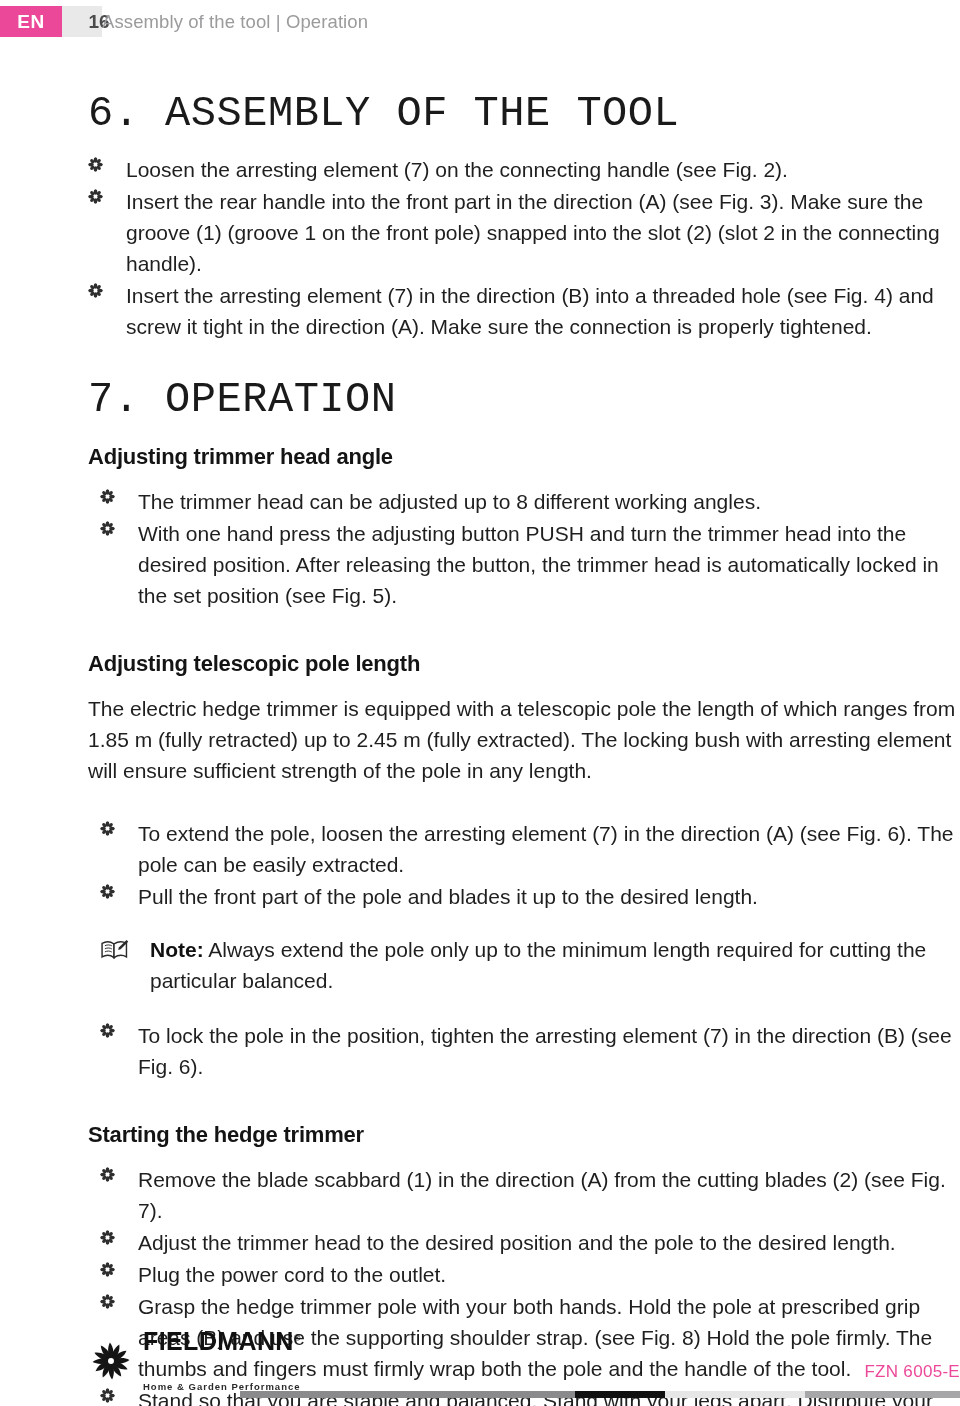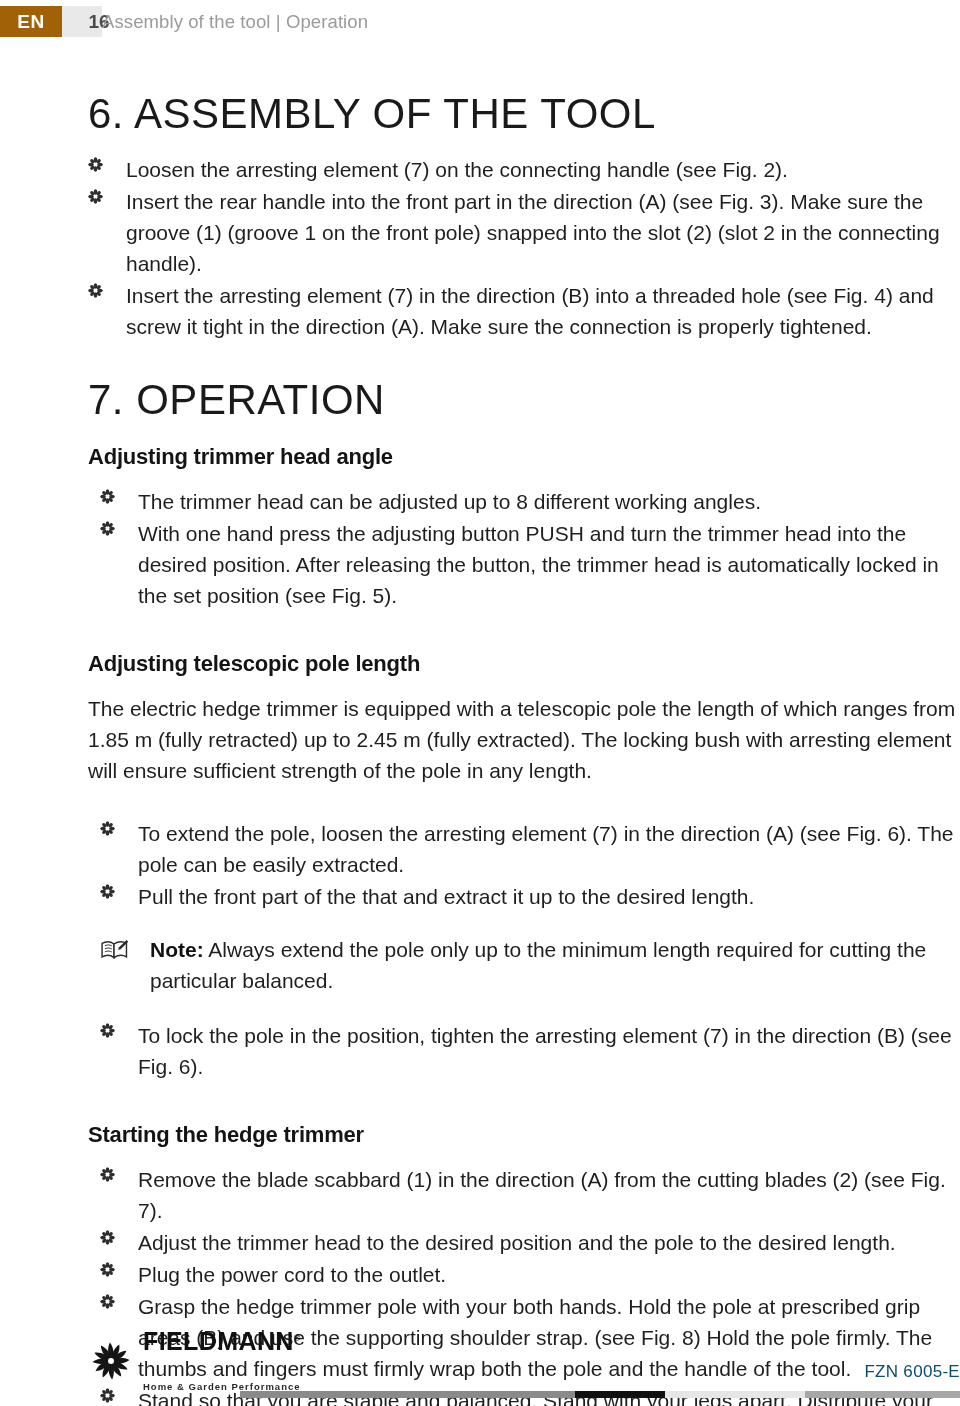--- a/index.html
+++ b/index.html
@@ -20,21 +20,21 @@
   
   .page-header {
     position: absolute;
     top: 6px; left: 0;
     height: 31px;
     width: 960px;
     display: flex;
     align-items: stretch;
   }
   .hdr-lang {
-    background: #a16207;
+    background: #ec4899;
     color: #ffffff;
     font-weight: bold;
     font-size: 19px;
     width: 62px;
     display: flex;
     align-items: center;
     justify-content: center;
     letter-spacing: 0.5px;
   }
   .hdr-page {
@@ -64,20 +64,21 @@
     width: 872px;
   }
 
   h1.section-title {
     font-size: 42px;
     font-weight: 400;
     letter-spacing: 0.5px;
     margin: 0 0 18px 0;
     line-height: 1.05;
     color: #1a1a1a;
+    font-family: Liberation Mono, monospace;
   }
   h1.section-title.second {
     margin-top: 36px;
     margin-bottom: 22px;
   }
   h2.sub-title {
     font-size: 22px;
     font-weight: bold;
     margin: 0 0 16px 0;
     letter-spacing: -0.2px;
@@ -174,21 +175,21 @@
     letter-spacing: 1.0px;
     color: #2a2a2a;
     margin-top: 3px;
     font-weight: bold;
   }
   .model-no {
     position: absolute;
     right: 0;
     bottom: 24px;
     font-size: 17px;
-    color: #0c4a6e;
+    color: #ec4899;
     letter-spacing: 0.3px;
   }
   .footer-bar {
     position: absolute;
     left: 240px;
     bottom: 8px;
     width: 720px;
     height: 7px;
     display: flex;
   }
@@ -345,21 +346,21 @@
               <ellipse cx="3.2" cy="8" rx="2.9" ry="2.0"></ellipse>
               <ellipse cx="12.8" cy="8" rx="2.9" ry="2.0"></ellipse>
               <ellipse cx="4.6" cy="4.6" rx="2.7" ry="1.8" transform="rotate(45 4.6 4.6)"></ellipse>
               <ellipse cx="11.4" cy="11.4" rx="2.7" ry="1.8" transform="rotate(45 11.4 11.4)"></ellipse>
               <ellipse cx="11.4" cy="4.6" rx="2.7" ry="1.8" transform="rotate(-45 11.4 4.6)"></ellipse>
               <ellipse cx="4.6" cy="11.4" rx="2.7" ry="1.8" transform="rotate(-45 4.6 11.4)"></ellipse>
               <circle cx="8" cy="8" r="1.5" fill="#ffffff"></circle>
             </g>
           </svg>
       </span>
-      <span>Pull the front part of the that and extract it up to the desired length.</span>
+      <span>Pull the front part of the pole and blades it up to the desired length.</span>
     </li>
   </ul>
 
   <div class="note-block">
     <span class="note-icon">
       <svg width="29" height="22" viewBox="0 0 30 23">
         <g fill="none" stroke="#2b2b2b" stroke-width="1.5">
           <path d="M2 4.5 C6 2.2, 11 2.6, 14.5 5.2 L14.5 19.4 C11 16.8, 6 16.4, 2 18.7 Z" fill="#ffffff"></path>
           <path d="M27.5 4.5 C23.5 2.2, 18.5 2.6, 14.5 5.2 L14.5 19.4 C18.5 16.8, 23.5 16.4, 27.5 18.7 Z" fill="#ffffff"></path>
           <path d="M5 7.0 C7.6 5.8, 10.2 6.0, 12.2 7.2" stroke-width="1"></path>

